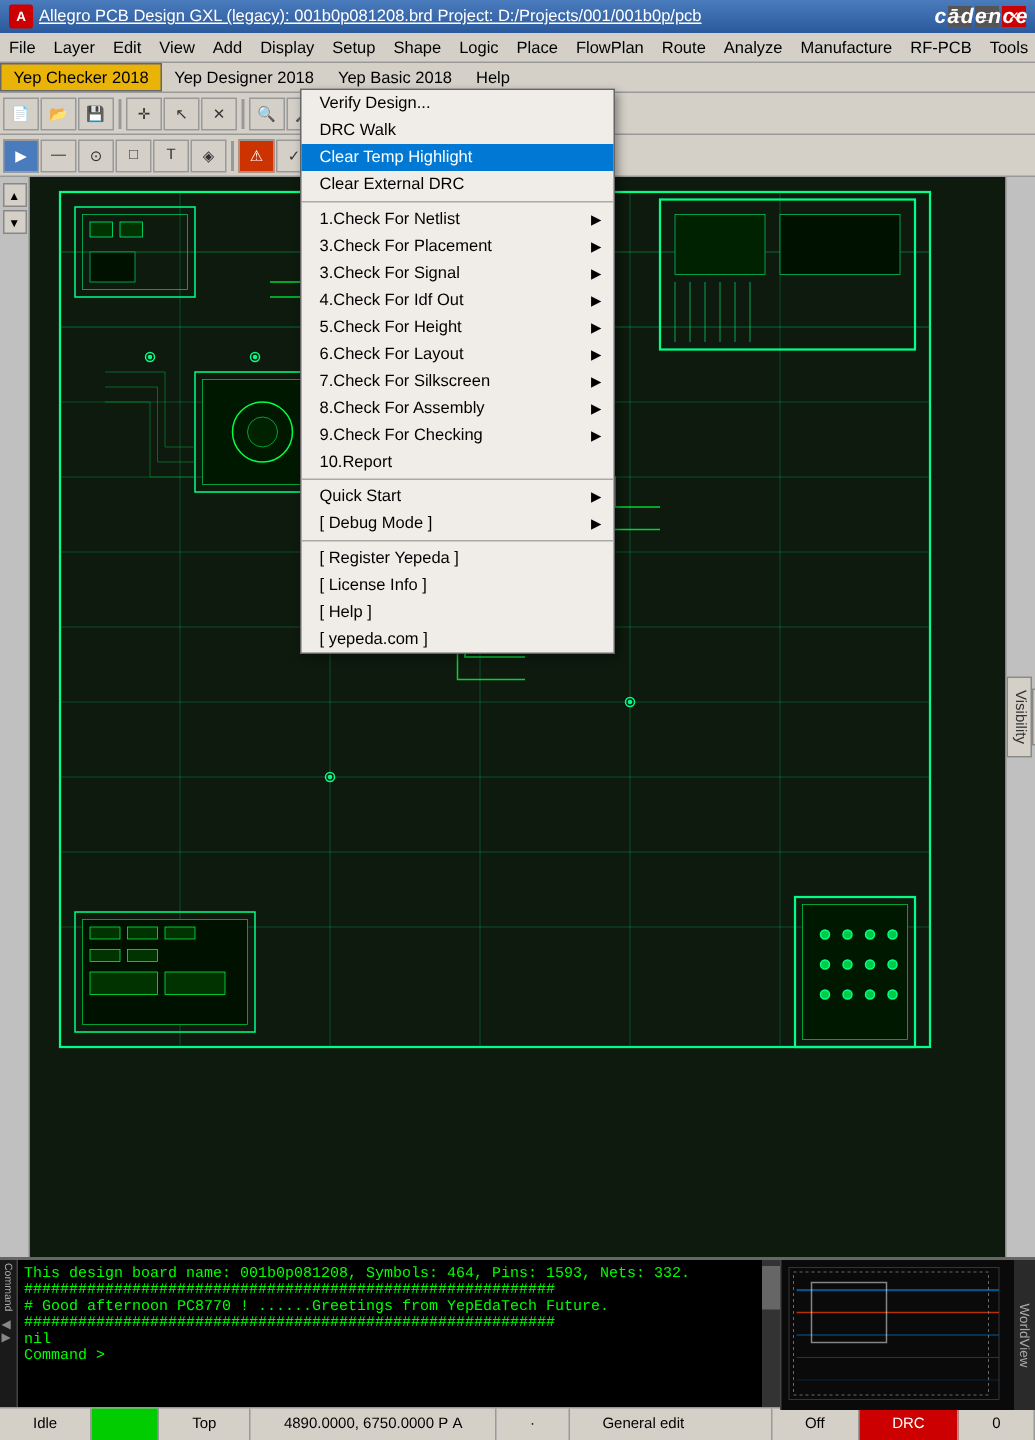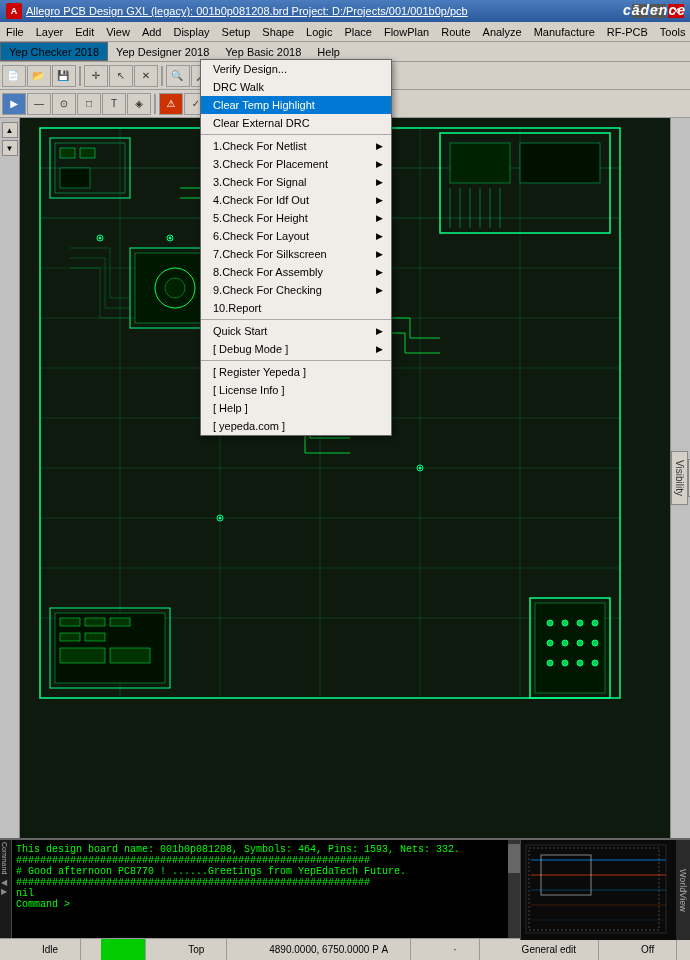--- a/index.html
+++ b/index.html
@@ -205,21 +205,21 @@
       width: 100%;
       text-align: center;
       writing-mode: vertical-lr;
     }
 
     
     #dropdown {
       position: absolute;
       top: 59px;
       left: 200px;
-      width: 192px;
+      width: 210px;
       background: #f0ede8;
       border: 1px solid #666;
       box-shadow: 2px 2px 6px rgba(0,0,0,0.4);
       z-index: 1000;
     }
     .dd-item {
       padding: 3px 8px 3px 12px;
       font-size: 11px;
       color: #000;
       cursor: pointer;
@@ -285,21 +285,20 @@
       font-size: 10px;
       color: #000;
     }
     .status-item {
       padding: 0 22px;
       border-right: 1px solid #999;
       height: 100%;
       display: flex;
       align-items: center;
       white-space: nowrap;
-      margin-left: 20px;
     }
     .status-green {
       background: #00cc00;
       color: white;
       min-width: 40px;
       justify-content: center;
     }
     .status-red {
       background: #cc0000;
       color: white;
@@ -375,21 +374,21 @@
   <div class="menu-item">Place</div>
   <div class="menu-item">FlowPlan</div>
   <div class="menu-item">Route</div>
   <div class="menu-item">Analyze</div>
   <div class="menu-item">Manufacture</div>
   <div class="menu-item">RF-PCB</div>
   <div class="menu-item">Tools</div>
 </div>
 
 <div id="menu-bar2">
-  <div class="menu-item2 yep-checker" style="border:1px solid #666; background:#0369a1;">Yep Checker 2018</div>
+  <div class="menu-item2 yep-checker" style="border:1px solid #666; background:#eab308;">Yep Checker 2018</div>
   <div class="menu-item2">Yep Designer 2018</div>
   <div class="menu-item2">Yep Basic 2018</div>
   <div class="menu-item2">Help</div>
 </div>
 
 <div id="toolbar">
   <button class="tb-btn">📄</button>
   <button class="tb-btn">📂</button>
   <button class="tb-btn">💾</button>
   <div class="tb-separator"></div>

